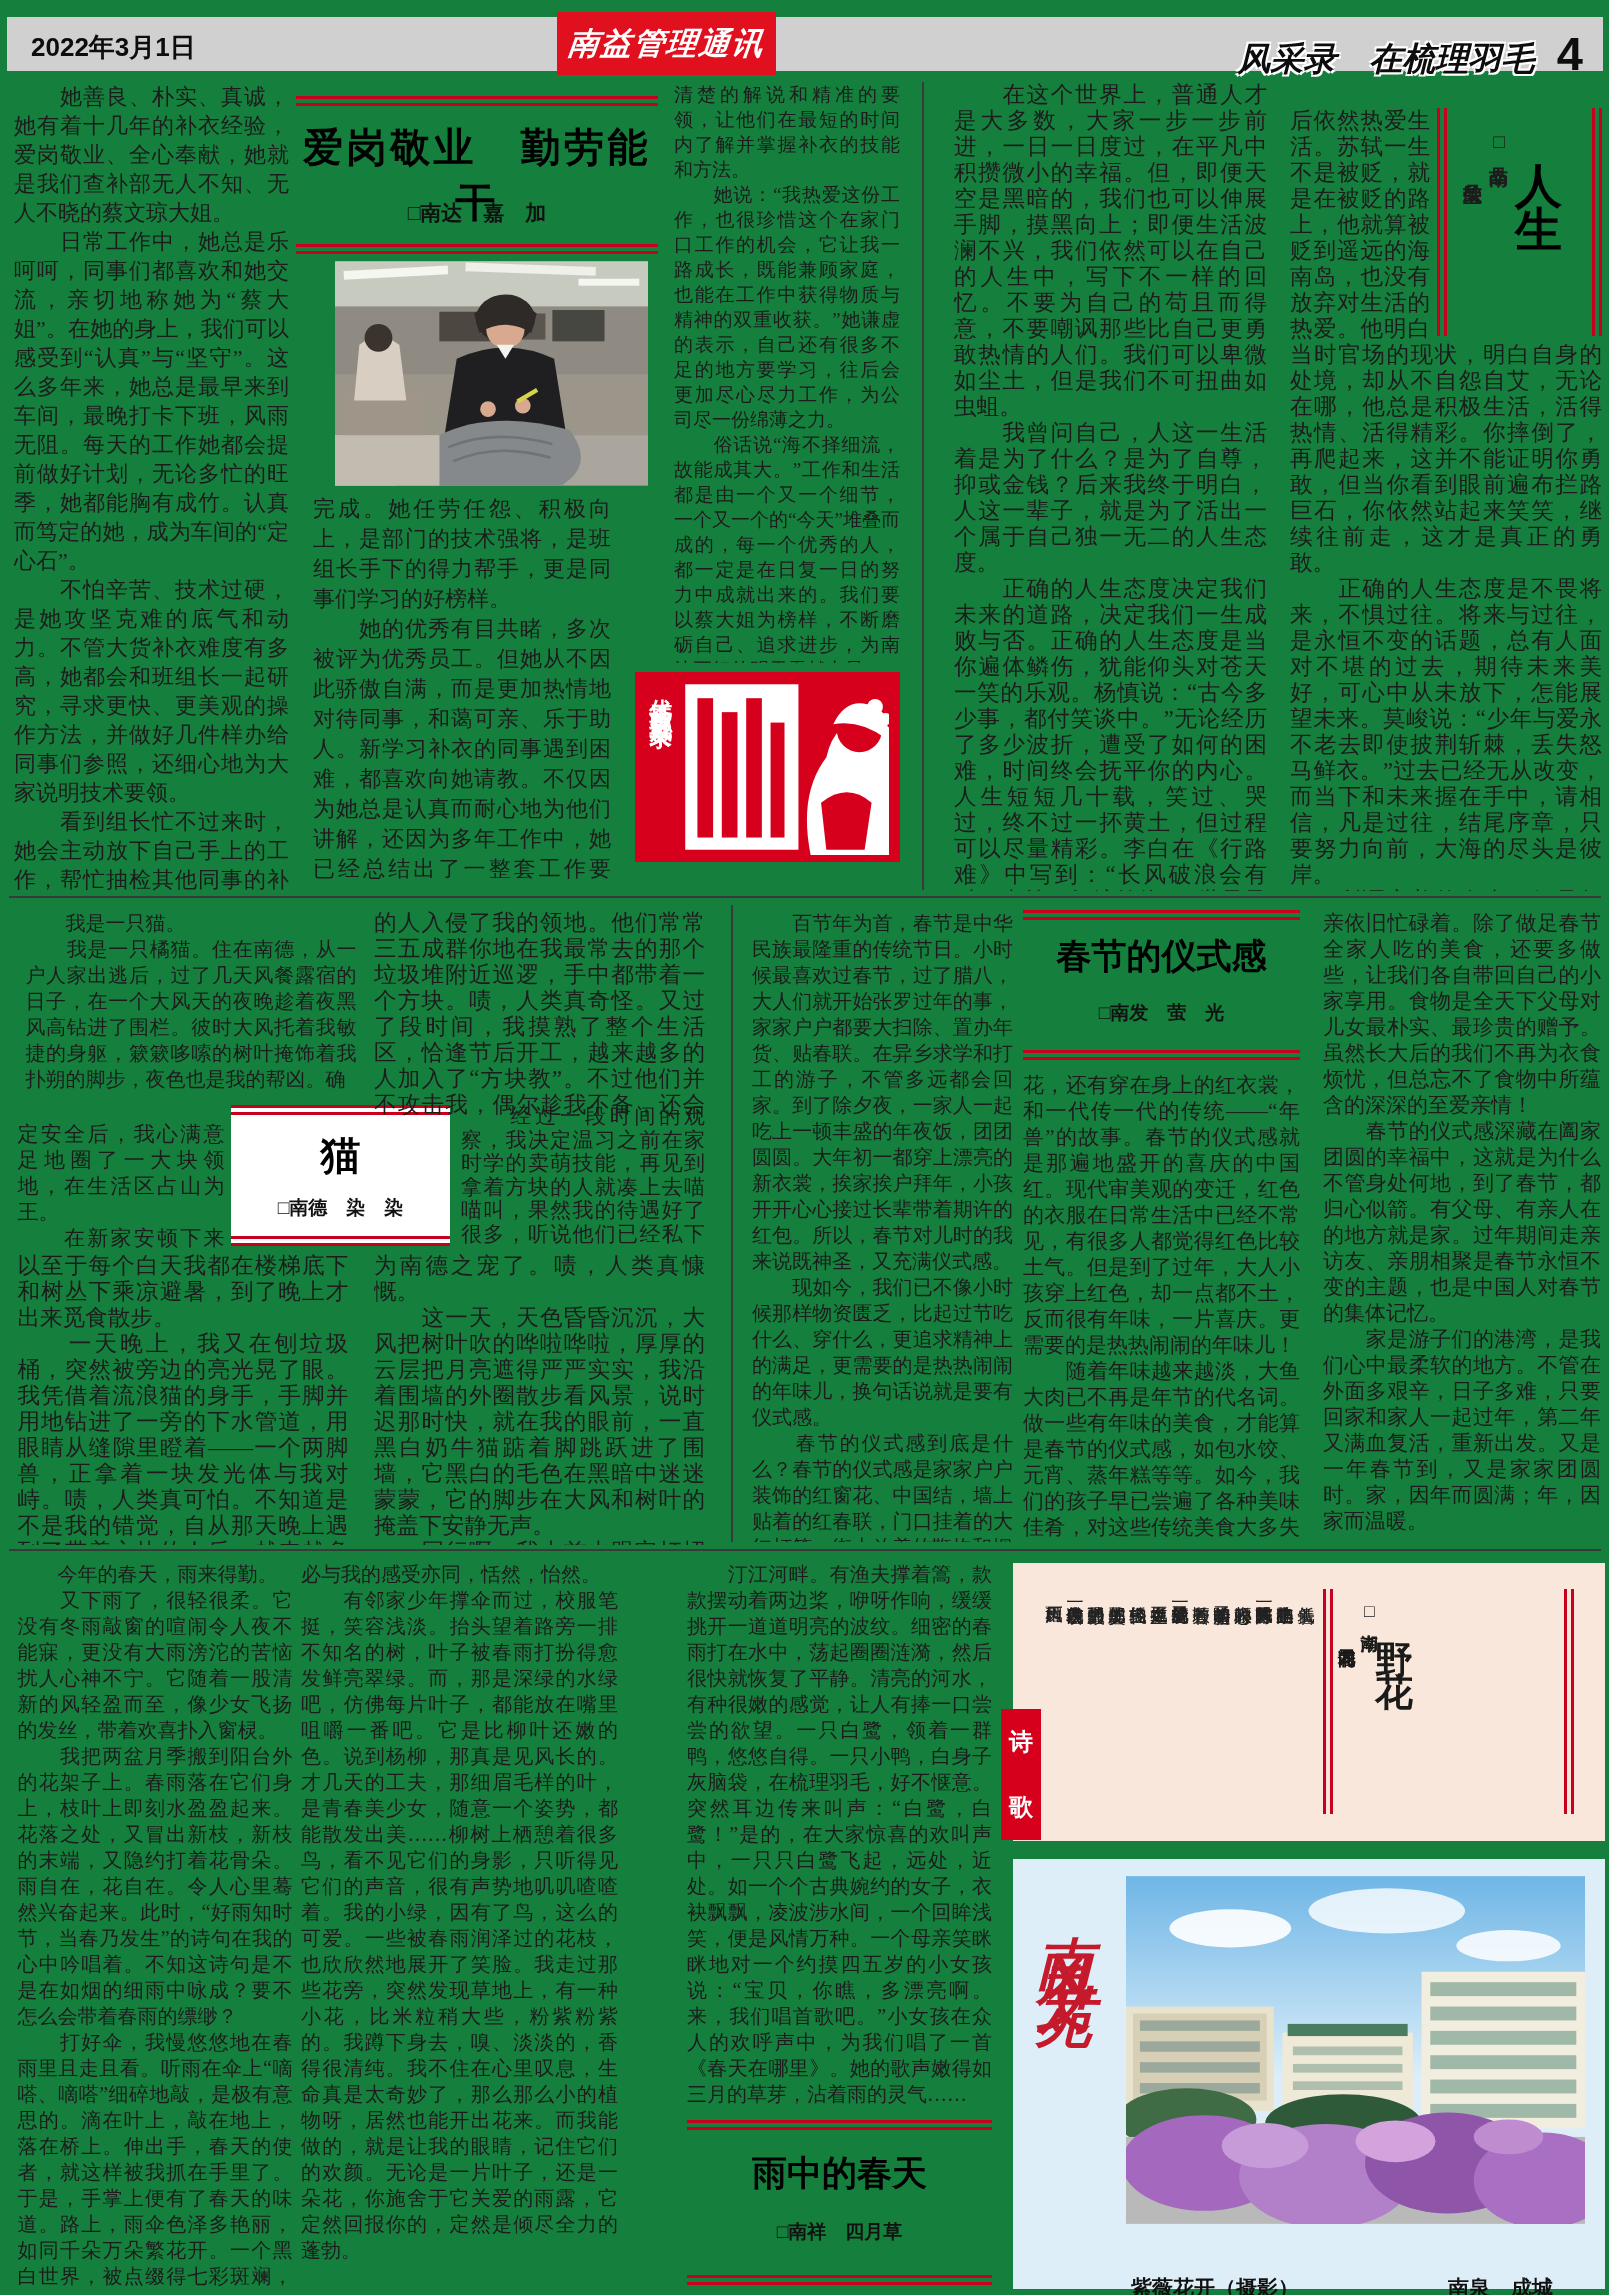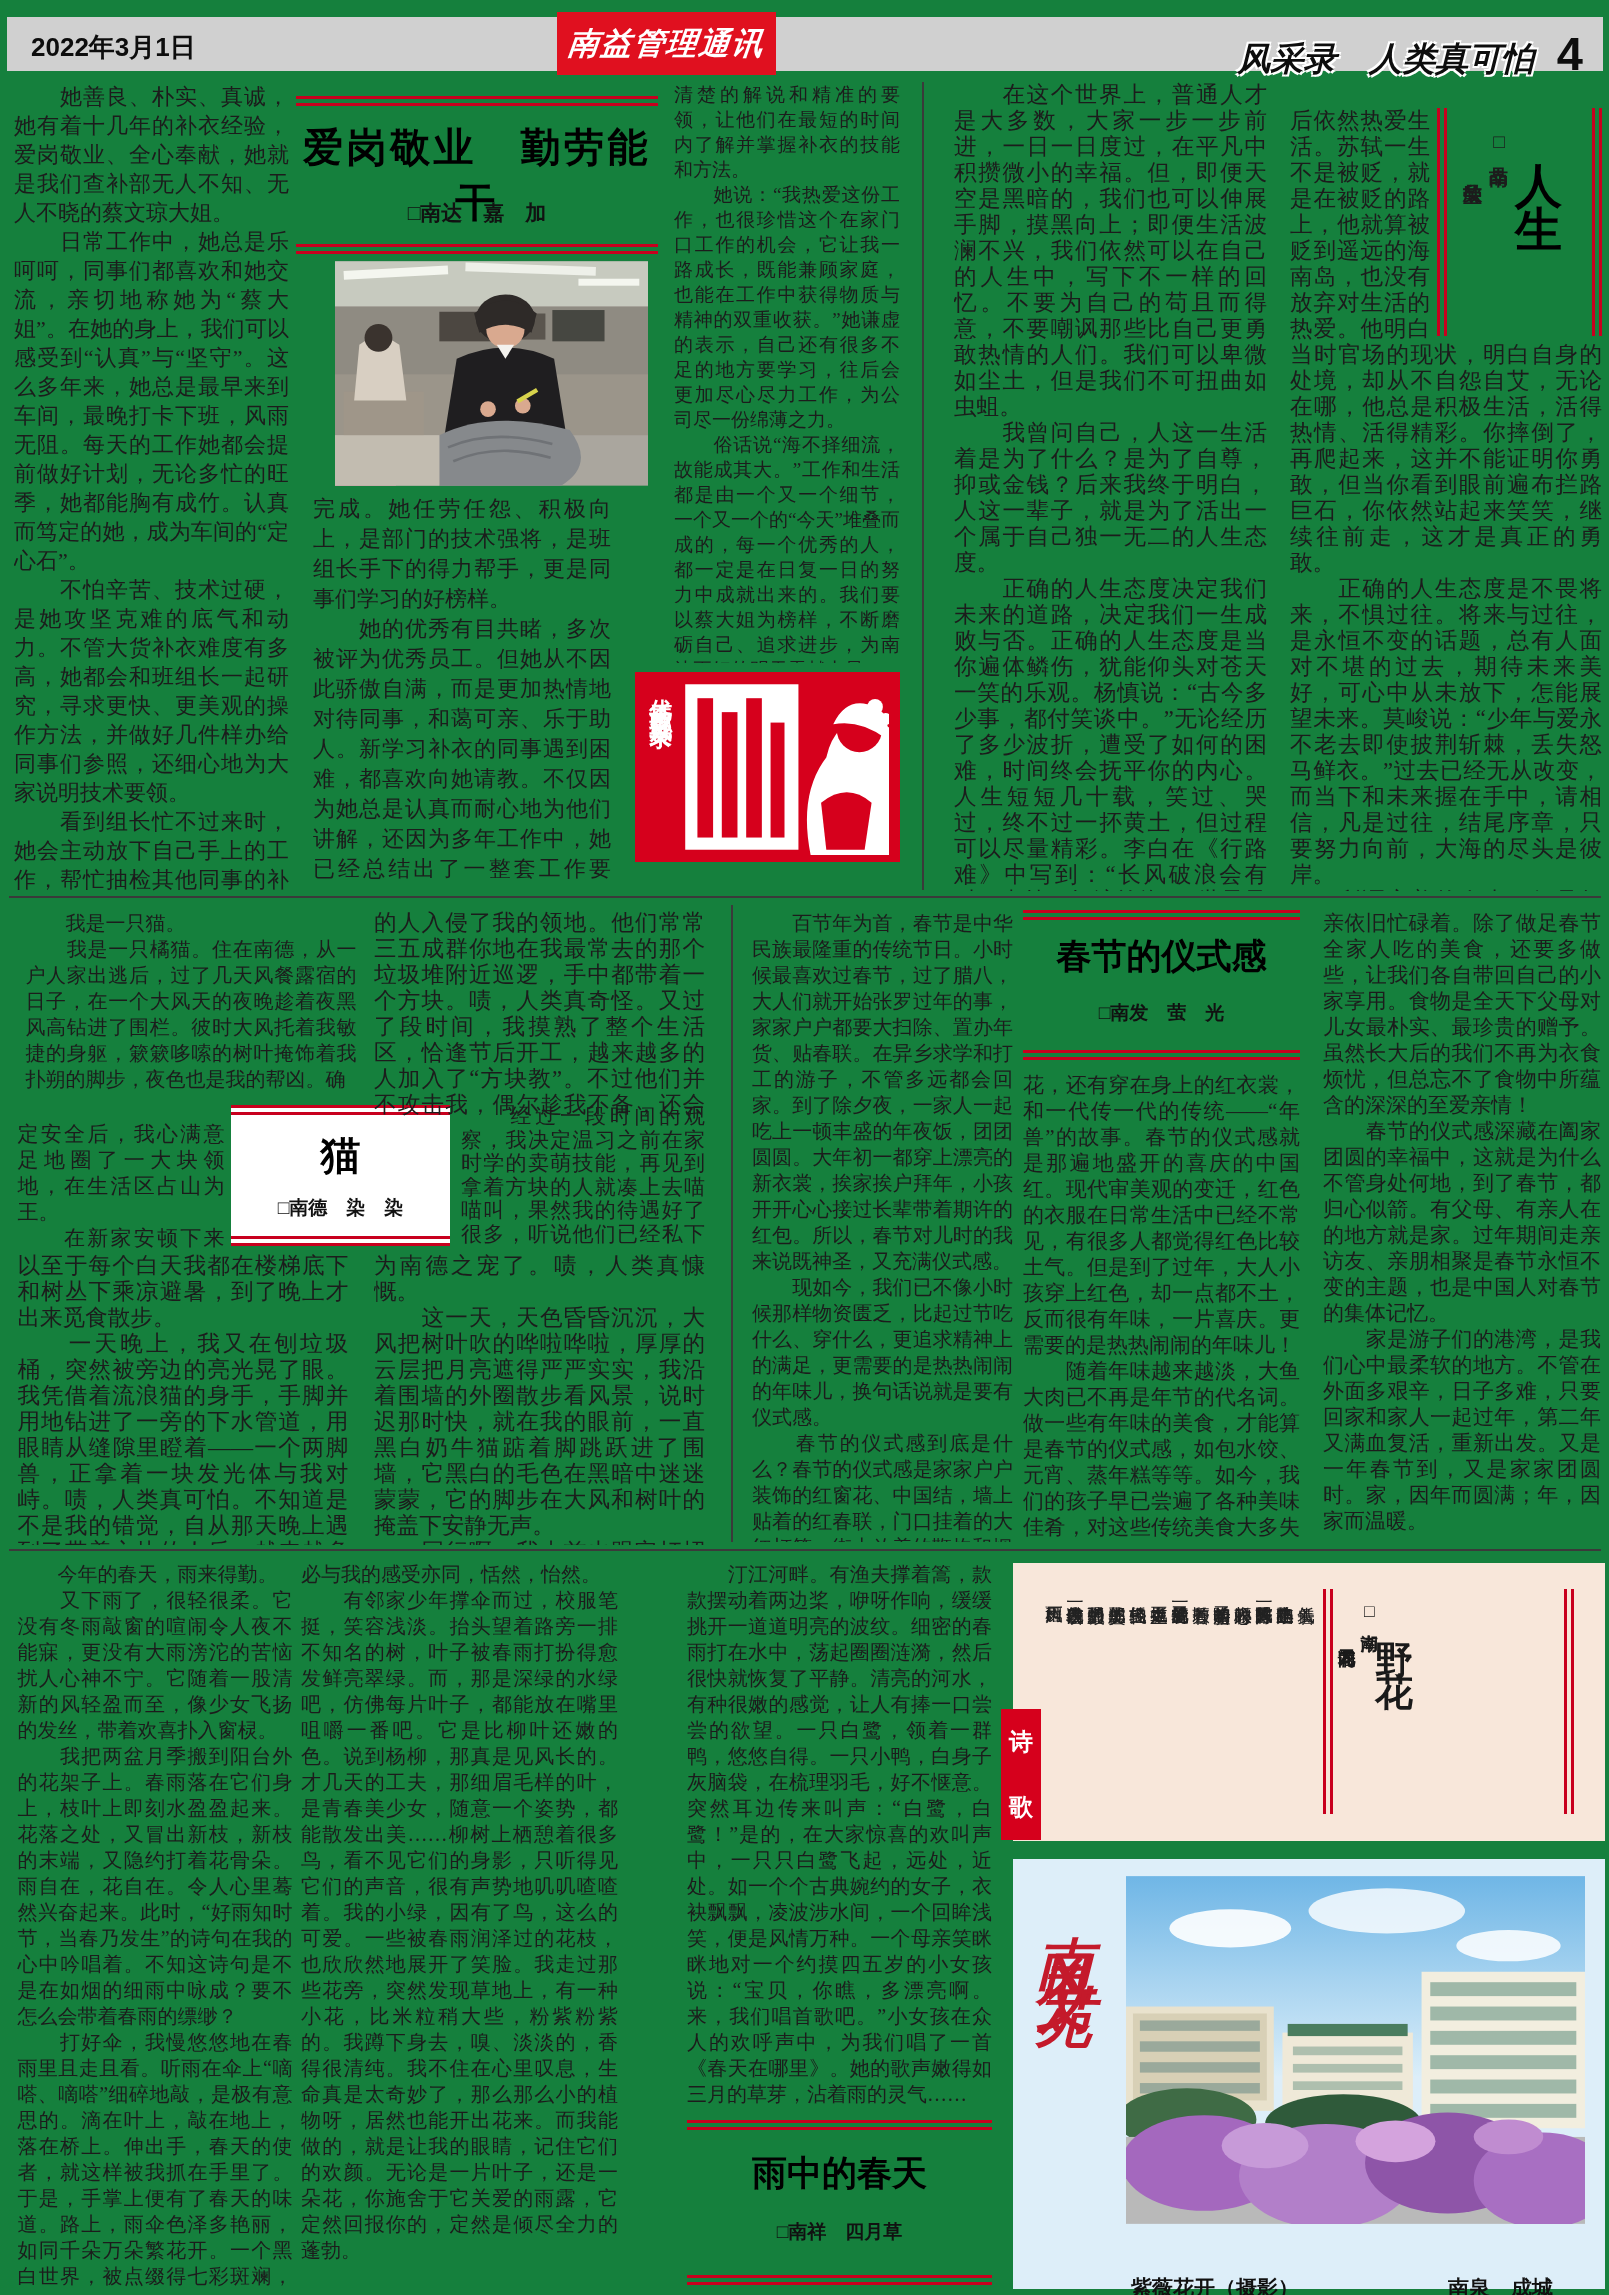--- a/index.html
+++ b/index.html
@@ -48,21 +48,21 @@
 <body>
 
 <div id="page">
 
   <div class="abs" id="hbar"></div>
   <div class="abs" id="hdate">2022年3月1日</div>
   <div class="abs" id="mast">
     <span>南益管理通讯</span>
   </div>
   <div class="abs" id="hright">
-    <span class="brush">风采录　人类真可怕</span>
+    <span class="brush">风采录　在梳理羽毛</span>
     <span id="pageno">4</span>
   </div>
 
   <div class="abs txt" style="left:14px;top:82px;width:275px;height:809px;font-size:22px;line-height:29px;">　　她善良、朴实、真诚，她有着十几年的补衣经验，爱岗敬业、全心奉献，她就是我们查补部无人不知、无人不晓的蔡文琼大姐。
 　　日常工作中，她总是乐呵呵，同事们都喜欢和她交流，亲切地称她为“蔡大姐”。在她的身上，我们可以感受到“认真”与“坚守”。这么多年来，她总是最早来到车间，最晚打卡下班，风雨无阻。每天的工作她都会提前做好计划，无论多忙的旺季，她都能胸有成竹。认真而笃定的她，成为车间的“定心石”。
 　　不怕辛苦、技术过硬，是她攻坚克难的底气和动力。不管大货补衣难度有多高，她都会和班组长一起研究，寻求更快、更美观的操作方法，并做好几件样办给同事们参照，还细心地为大家说明技术要领。
 　　看到组长忙不过来时，她会主动放下自己手上的工作，帮忙抽检其他同事的补衣质量，并传授她们改进方法。
 　　赶货时遇到尾数单或较复杂的大货衫，班组长都会安排给她，她总是二话不说、全力</div>
 
   <div class="abs" style="left:296px;top:96px;width:362px;height:158px;">

